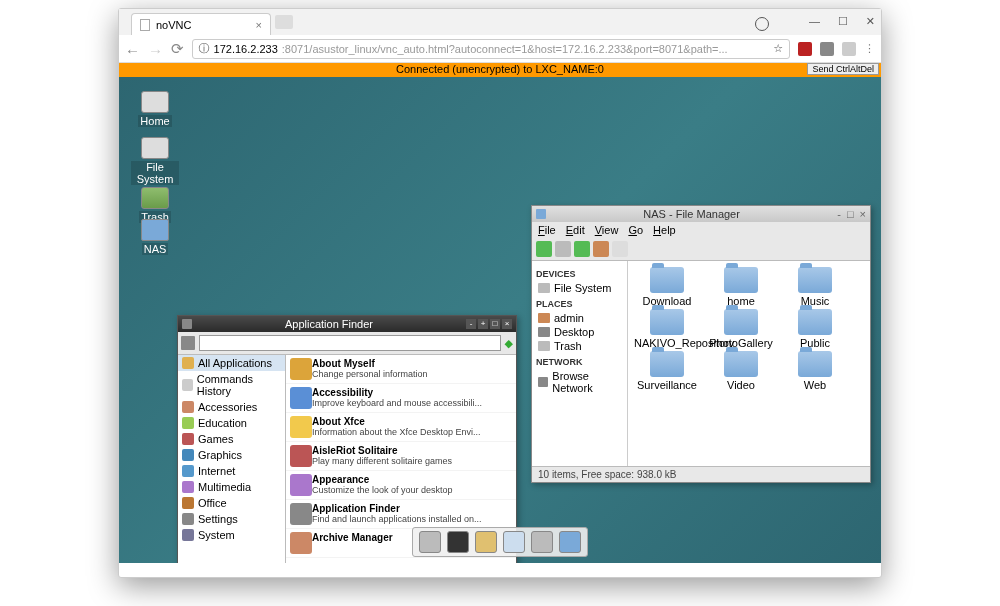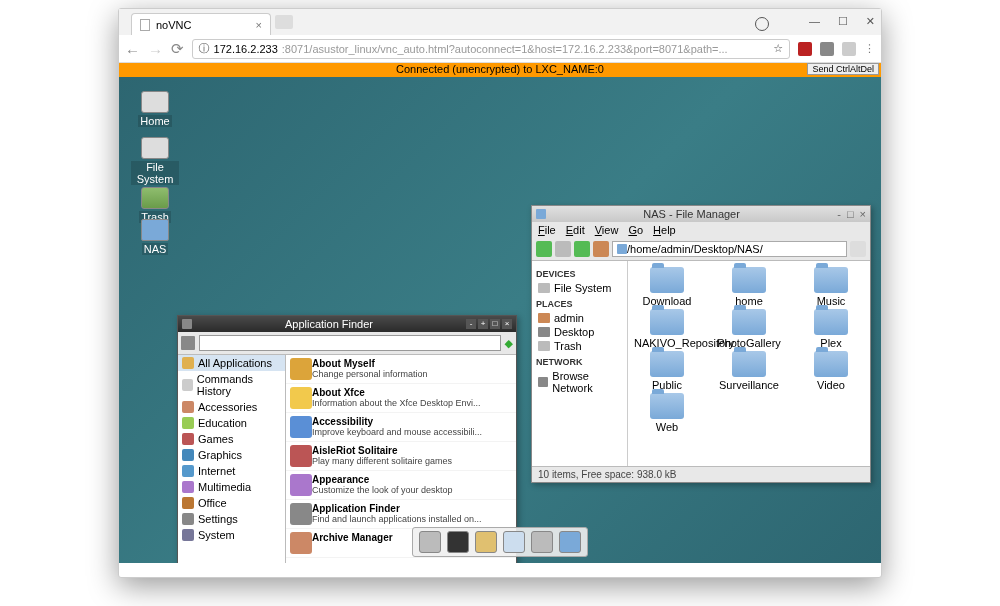--- a/index.html
+++ b/index.html
@@ -62,21 +62,21 @@
 .fm-menu span::first-letter{text-decoration:underline}
 .fm-tb{height:22px;display:flex;align-items:center;gap:3px;padding:0 4px}
 .fm-tb .tbi{width:16px;height:16px;background:#8aa;border-radius:2px}
 .fm-tb .path{flex:1;height:16px;border:1px solid #aaa;background:#fff;display:flex;align-items:center;padding:0 4px;font-size:10px}
 .fm-body{display:flex;height:206px;background:#fff;border-top:1px solid #bbb}
 .fm-side{width:96px;border-right:1px solid #ccc;padding:4px;font-size:10px}
 .fm-side h4{font-size:9px;font-weight:bold;margin:4px 0 2px;color:#333}
 .fm-place{display:flex;align-items:center;gap:4px;padding:1px 2px}
 .fm-place .pi{width:12px;height:10px;background:#bbb;border-radius:1px}
 .fm-files{flex:1;padding:6px;overflow:auto}
-.fm-grid{display:flex;flex-wrap:wrap;gap:2px 16px}
+.fm-grid{display:flex;flex-wrap:wrap;gap:2px 8px}
 .fm-folder{width:66px;text-align:center;font-size:9px}
 .fm-folder .fi{width:34px;height:26px;margin:0 auto 2px;background:linear-gradient(#a8c8e8,#7aa9d8);border-radius:3px;position:relative}
 .fm-folder .fi:before{content:"";position:absolute;top:-4px;left:2px;width:12px;height:5px;background:#7aa9d8;border-radius:2px 2px 0 0}
 .fm-status{height:16px;border-top:1px solid #bbb;padding:0 6px;font-size:10px;display:flex;align-items:center;color:#444}
 
 
 .dock{position:absolute;left:50%;bottom:6px;transform:translateX(-50%);background:rgba(240,240,240,.9);border:1px solid #aaa;padding:3px 6px;display:flex;gap:6px;border-radius:3px}
 .dock .di{width:22px;height:22px;background:#bbb;border:1px solid #888;border-radius:3px}
 .mini-ic{width:10px;height:10px;background:#888;border-radius:1px;display:inline-block}
 .doc-ic{width:10px;height:12px;background:#fff;border:1px solid #aaa;display:inline-block}
@@ -221,31 +221,31 @@
             </div>
           <div class="af-apps" id="af-apps">
               <div class="af-app">
                 <div class="ai" style="background:#dca43a"></div>
                 <div>
                   <div class="at">About Myself</div>
                   <div class="ad">Change personal information</div>
                 </div>
               </div>
               <div class="af-app">
+                <div class="ai" style="background:#5a8fd6"></div>
+                <div>
+                  <div class="at">Accessibility</div>
+                  <div class="ad">Improve keyboard and mouse accessibili...</div>
+                </div>
+              </div>
+              <div class="af-app">
                 <div class="ai" style="background:#f2c94c"></div>
                 <div>
                   <div class="at">About Xfce</div>
                   <div class="ad">Information about the Xfce Desktop Envi...</div>
-                </div>
-              </div>
-              <div class="af-app">
-                <div class="ai" style="background:#5a8fd6"></div>
-                <div>
-                  <div class="at">Accessibility</div>
-                  <div class="ad">Improve keyboard and mouse accessibili...</div>
                 </div>
               </div>
               <div class="af-app">
                 <div class="ai" style="background:#b55"></div>
                 <div>
                   <div class="at">AisleRiot Solitaire</div>
                   <div class="ad">Play many different solitaire games</div>
                 </div>
               </div>
               <div class="af-app">
@@ -288,24 +288,20 @@
             <span>Edit</span>
             <span>View</span>
             <span>Go</span>
             <span>Help</span>
           </div>
         <div class="fm-tb">
           <span class="tbi" style="background:#5b5"></span>
           <span class="tbi" style="background:#bbb"></span>
           <span class="tbi" style="background:#5b5"></span>
           <span class="tbi" style="background:#c85"></span>
-          <div class="path">
-            <span class="mini-ic" style="background:#7aa9d8"></span>
-            <span>/home/admin/Desktop/NAS/</span>
-          </div>
           <span class="tbi" style="background:#ddd"></span>
         </div>
         <div class="fm-body">
           <div class="fm-side">
             <h4>DEVICES</h4>
             <div id="fm-dev">
                 <div class="fm-place">
                   <span class="pi" style="background:#bbb"></span>
                   <span>File System</span>
                 </div>
@@ -347,24 +343,20 @@
                   <div class="fi"></div>
                   <div>Music</div>
                 </div>
                 <div class="fm-folder">
                   <div class="fi"></div>
                   <div>NAKIVO_Repository</div>
                 </div>
                 <div class="fm-folder">
                   <div class="fi"></div>
                   <div>PhotoGallery</div>
-                </div>
-                <div class="fm-folder">
-                  <div class="fi"></div>
-                  <div>Plex</div>
                 </div>
                 <div class="fm-folder">
                   <div class="fi"></div>
                   <div>Public</div>
                 </div>
                 <div class="fm-folder">
                   <div class="fi"></div>
                   <div>Surveillance</div>
                 </div>
                 <div class="fm-folder">

